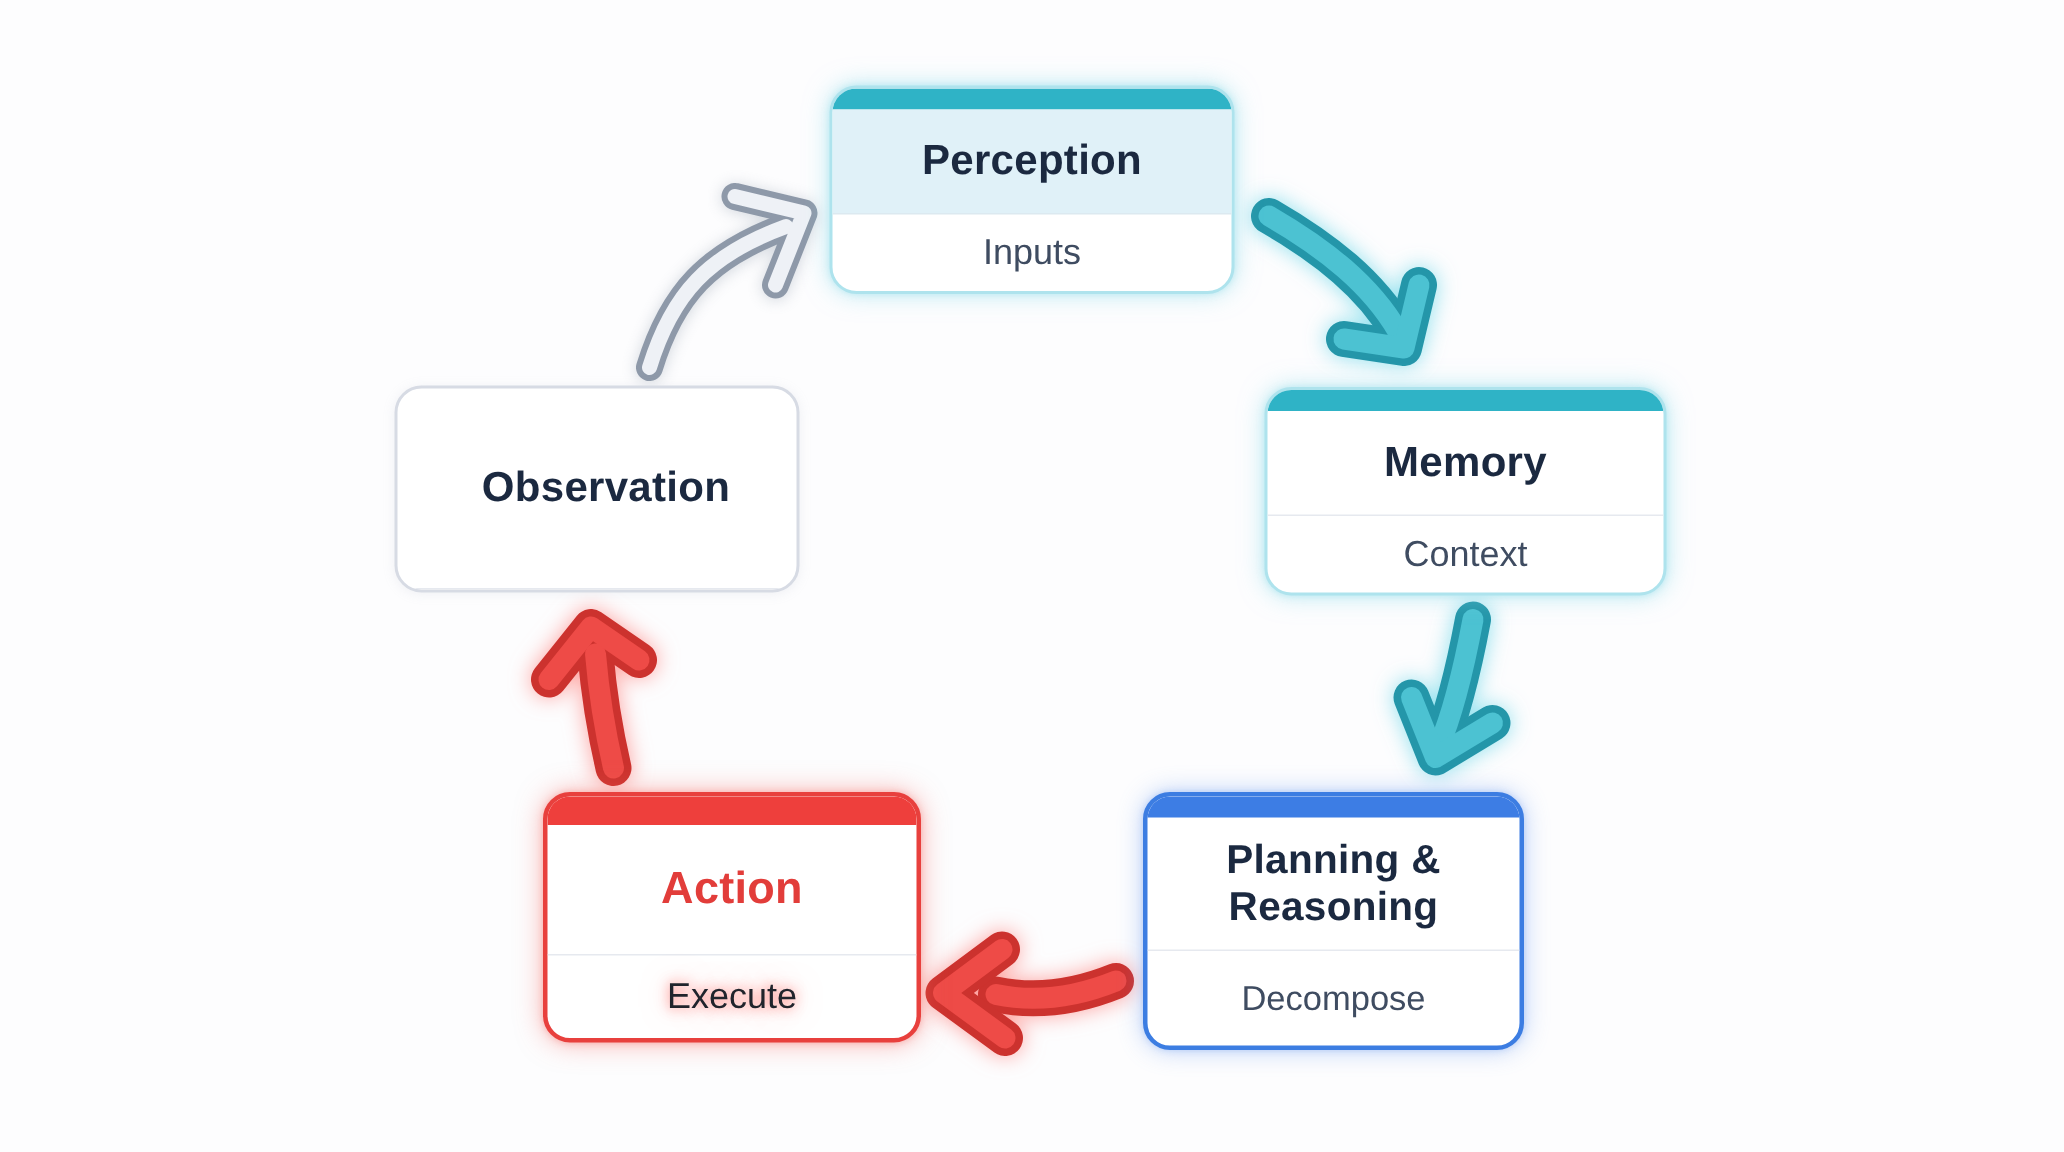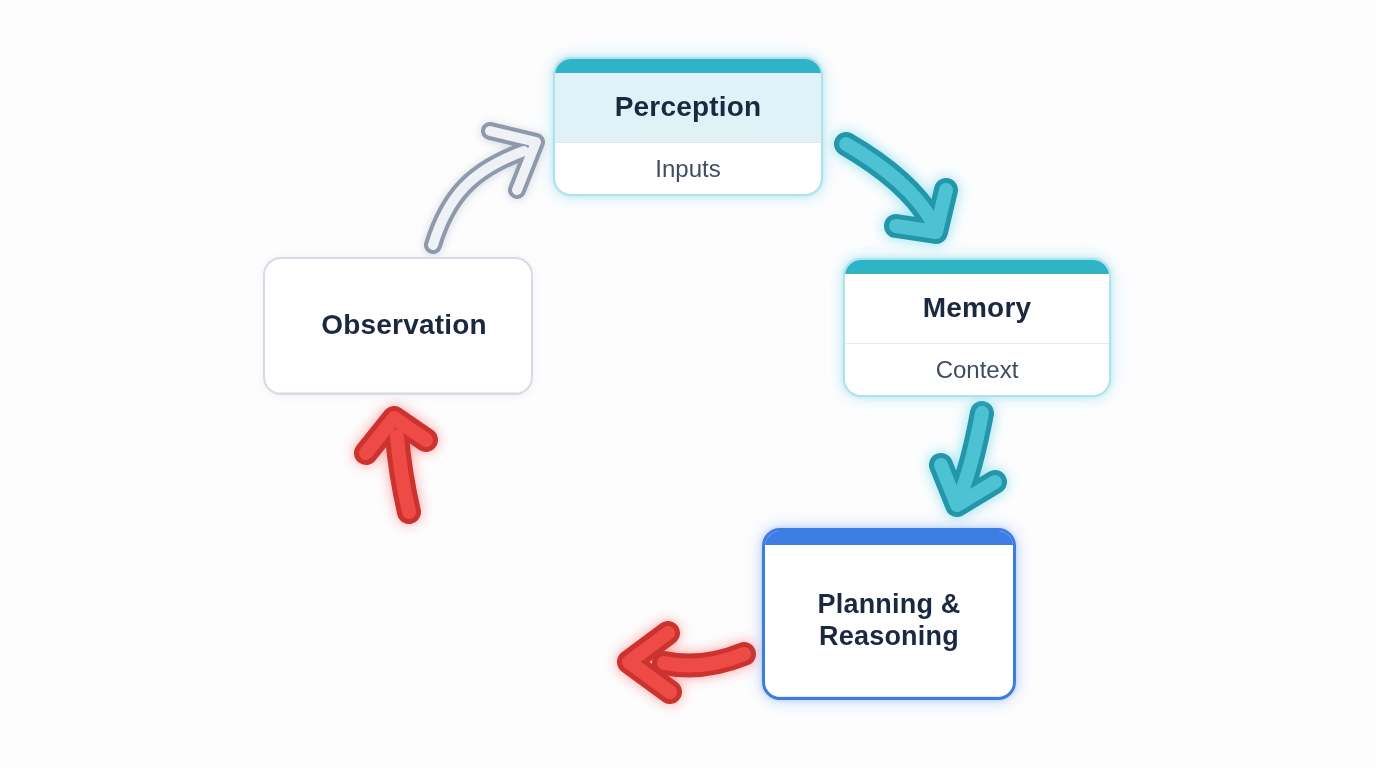--- a/index.html
+++ b/index.html
@@ -138,20 +138,27 @@
     <div class="title">Perception</div>
     <div class="divider"></div>
     <div class="subtitle">Inputs</div>
   </div>
 
   <div class="node node-observation">
     <div class="title">Observation</div>
     <div class="divider"></div>
   </div>
 
+  <div class="node node-action">
+    <div class="bar"></div>
+    <div class="title">Action</div>
+    <div class="divider"></div>
+    <div class="subtitle">Execute</div>
+  </div>
 
   <div class="node node-planning">
     <div class="bar"></div>
     <div class="title">Planning &amp; Reasoning</div>
     <div class="divider"></div>
+    <div class="subtitle">Decompose</div>
   </div>
 
 </div>
 
 </body></html>

